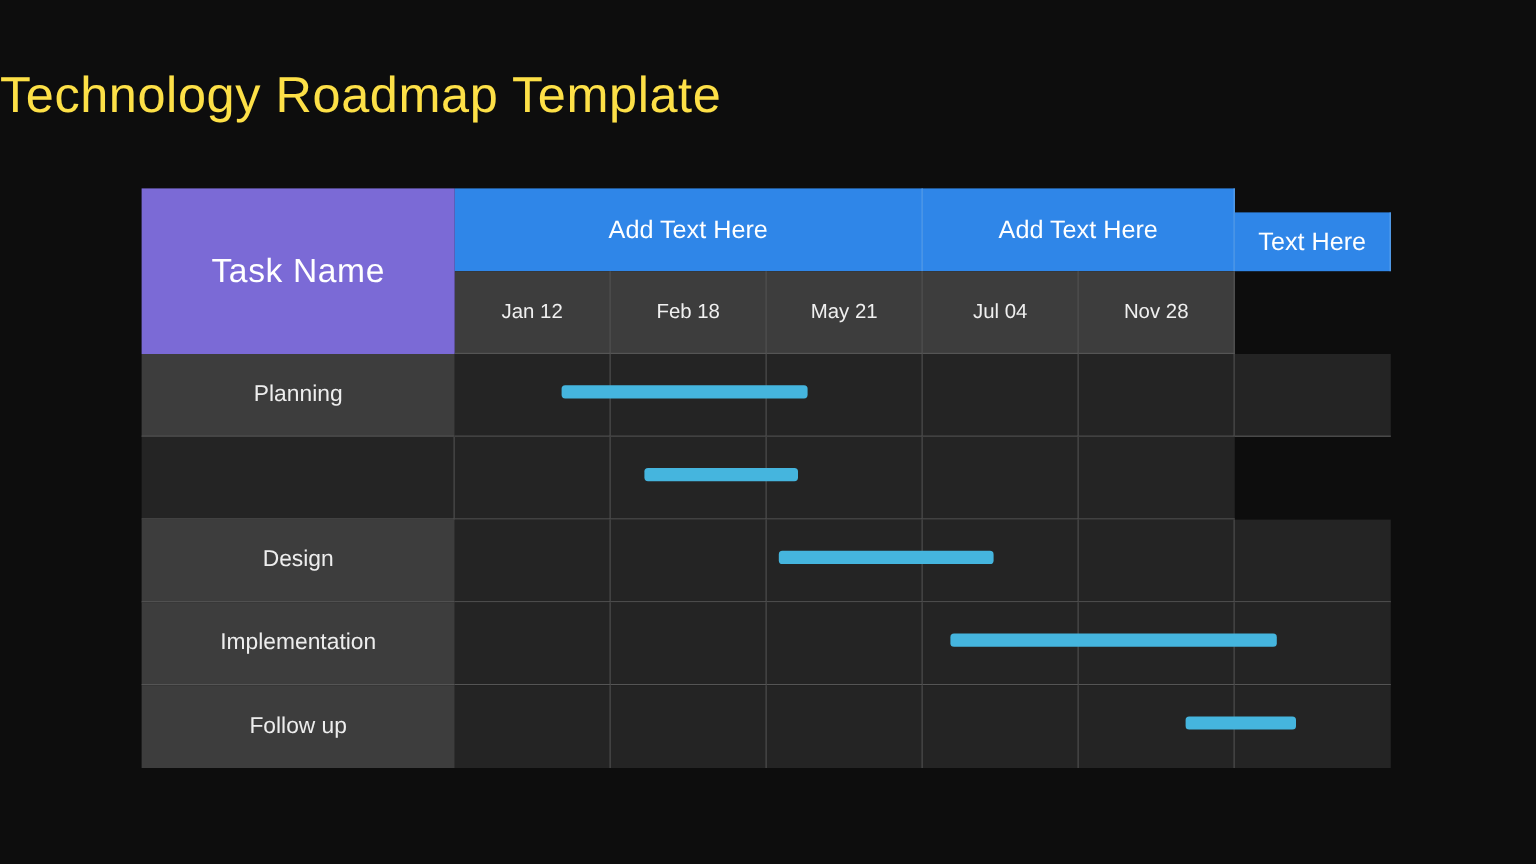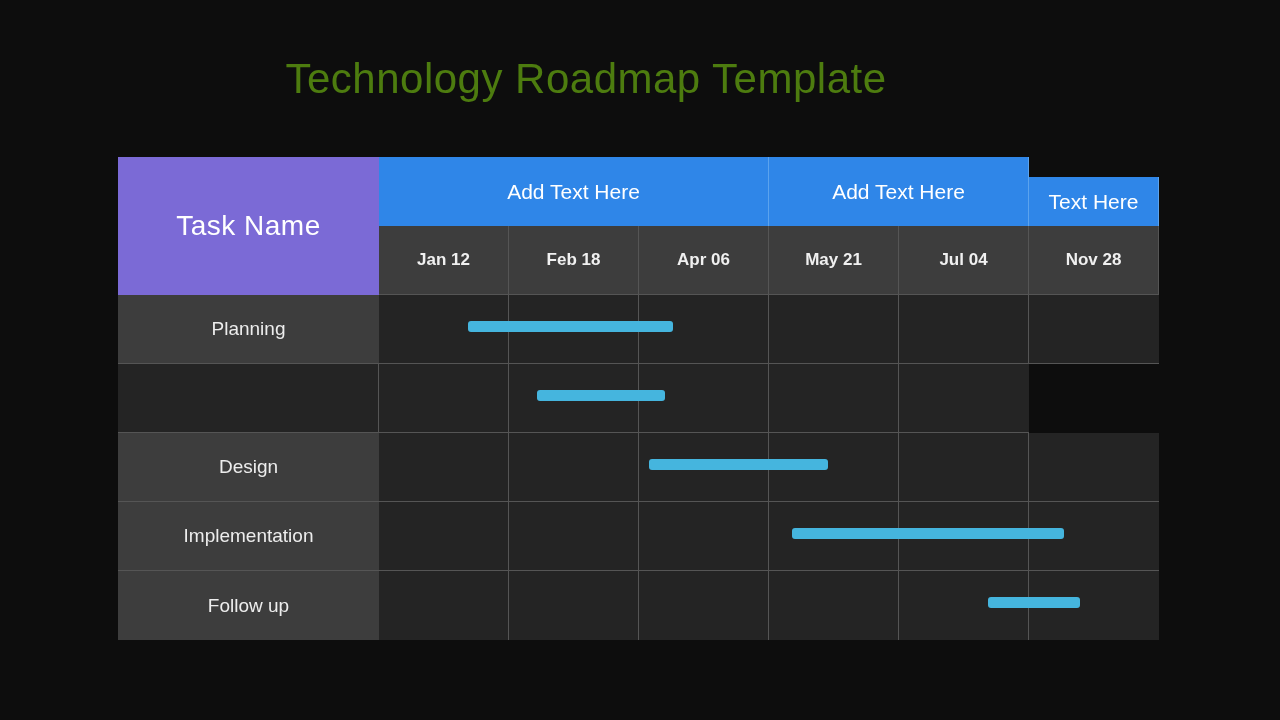--- a/index.html
+++ b/index.html
@@ -15,25 +15,24 @@
     color: #ffffff;
     position: relative;
   }
 
   
   .slide-title {
     position: absolute;
     top: 58px;
     left: 0;
     width: 1172px;
-    text-align: center;
     font-size: 42px;
     font-weight: 300;
     letter-spacing: 0.5px;
-    color: #4d7c0f;
+    color: #fde047;
     line-height: 1;
   }
 
   
   .gantt {
     position: absolute;
     left: 118px;
     top: 157px;
     width: 1043px;
     height: 484px;
@@ -80,21 +79,21 @@
   .gh-3 { grid-column: 7 / 8; grid-row: 1 / 2; margin-top: 20px; }
 
   
   .date-header {
     grid-row: 2 / 3;
     background: #3d3d3d;
     display: flex;
     align-items: center;
     justify-content: center;
     font-size: 17px;
-    font-weight: 700;
+    font-weight: 400;
     color: #f0f0f0;
     box-sizing: border-box;
     border-right: 1px solid #555555;
     border-bottom: 1px solid #555555;
   }
   .date-header:last-of-type { border-right: none; }
 
   
   .task-label {
     grid-column: 1 / 2;
@@ -147,21 +146,20 @@
   <div class="gantt-grid">
 
     <div class="task-name-cell">Task  Name</div>
 
     <div class="group-header gh-1">Add Text Here</div>
     <div class="group-header gh-2">Add Text Here</div>
     <div class="group-header gh-3">Text Here</div>
 
     <div class="date-header">Jan 12</div>
     <div class="date-header">Feb 18</div>
-    <div class="date-header">Apr 06</div>
     <div class="date-header">May 21</div>
     <div class="date-header">Jul 04</div>
     <div class="date-header">Nov 28</div>
 
     <div class="task-label">Planning</div>
     <div class="cell"></div>
     <div class="cell"></div>
     <div class="cell"></div>
     <div class="cell"></div>
     <div class="cell"></div>

